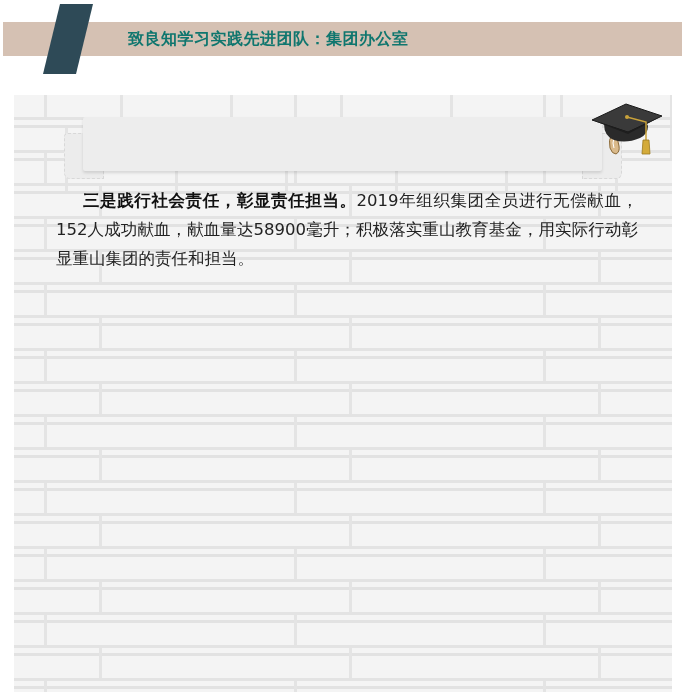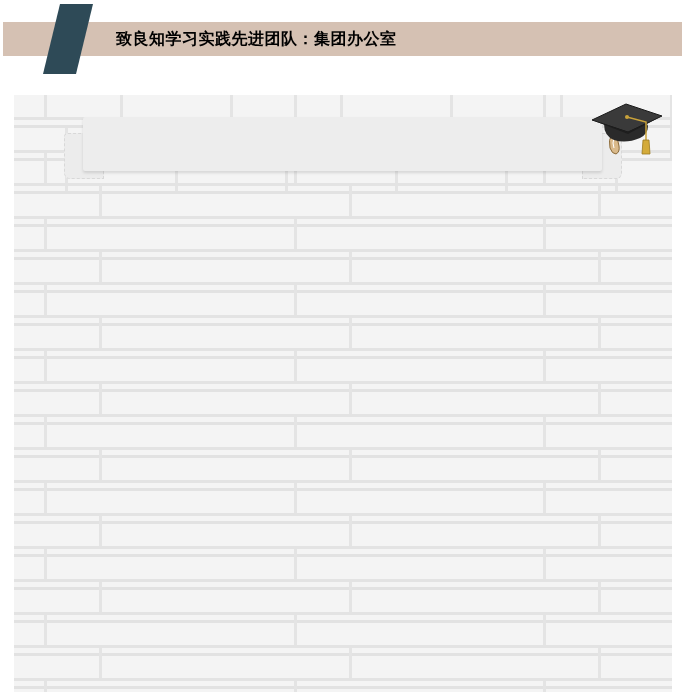--- a/index.html
+++ b/index.html
@@ -13,22 +13,22 @@
     .header-bar {
       position: absolute; left: 3px; top: 22px; width: 679px; height: 34px;
       background: #d5c1b3;
     }
     .header-slash {
       position: absolute; left: 43px; top: 4px; width: 50px; height: 70px;
       background: #2e4a57;
       clip-path: polygon(34% 0, 100% 0, 66% 100%, 0 100%);
     }
     .header-title {
-      position: absolute; left: 116px; top: 22px; height: 34px; line-height: 34px;
-      font-size: 16px; font-weight: bold; color: #000000; letter-spacing: 0.5px;
+      position: absolute; left: 128px; top: 22px; height: 34px; line-height: 34px;
+      font-size: 16px; font-weight: bold; color: #0f766e; letter-spacing: 0.5px;
     }
 
     
     .wall {
       position: absolute; left: 14px; top: 95px; width: 658px; height: 597px;
       background-color: #f4f4f4;
       background-image:
         linear-gradient(to bottom, rgba(0,0,0,0) 30px, #e2e2e2 30px, #e2e2e2 33px, rgba(0,0,0,0) 33px),
         linear-gradient(to right, rgba(0,0,0,0) 106px, #e4e4e4 106px, #e4e4e4 109px, rgba(0,0,0,0) 109px),
         linear-gradient(to right, rgba(0,0,0,0) 51px, #e4e4e4 51px, #e4e4e4 54px, rgba(0,0,0,0) 54px);
@@ -196,15 +196,18 @@
     <path d="M2 20 L36 4 L72 16 L38 32 Z" fill="#3a3a3a" stroke="#1a1a1a" stroke-width="1"></path>
     <path d="M2 20 L38 32 L72 16 L38 34 Z" fill="#1e1e1e"></path>
 
     <circle cx="37" cy="17" r="2" fill="#c9a23a"></circle>
 
     <path d="M37 17 L56 22 L56 40" stroke="#c9a23a" stroke-width="1.5" fill="none"></path>
     <path d="M53 40 L59 40 L60 54 L52 54 Z" fill="#d4ab3a" stroke="#9b7a20" stroke-width="0.8"></path>
   </svg>
 
   <div class="article">
+    <p>
+      <b>三是践行社会责任，彰显责任担当。</b><span>2019年组织集团全员进行无偿献血，152人成功献血，献血量达58900毫升；积极落实重山教育基金，用实际行动彰显重山集团的责任和担当。</span>
+    </p>
   </div>
 
 </div>
 
 </body></html>

